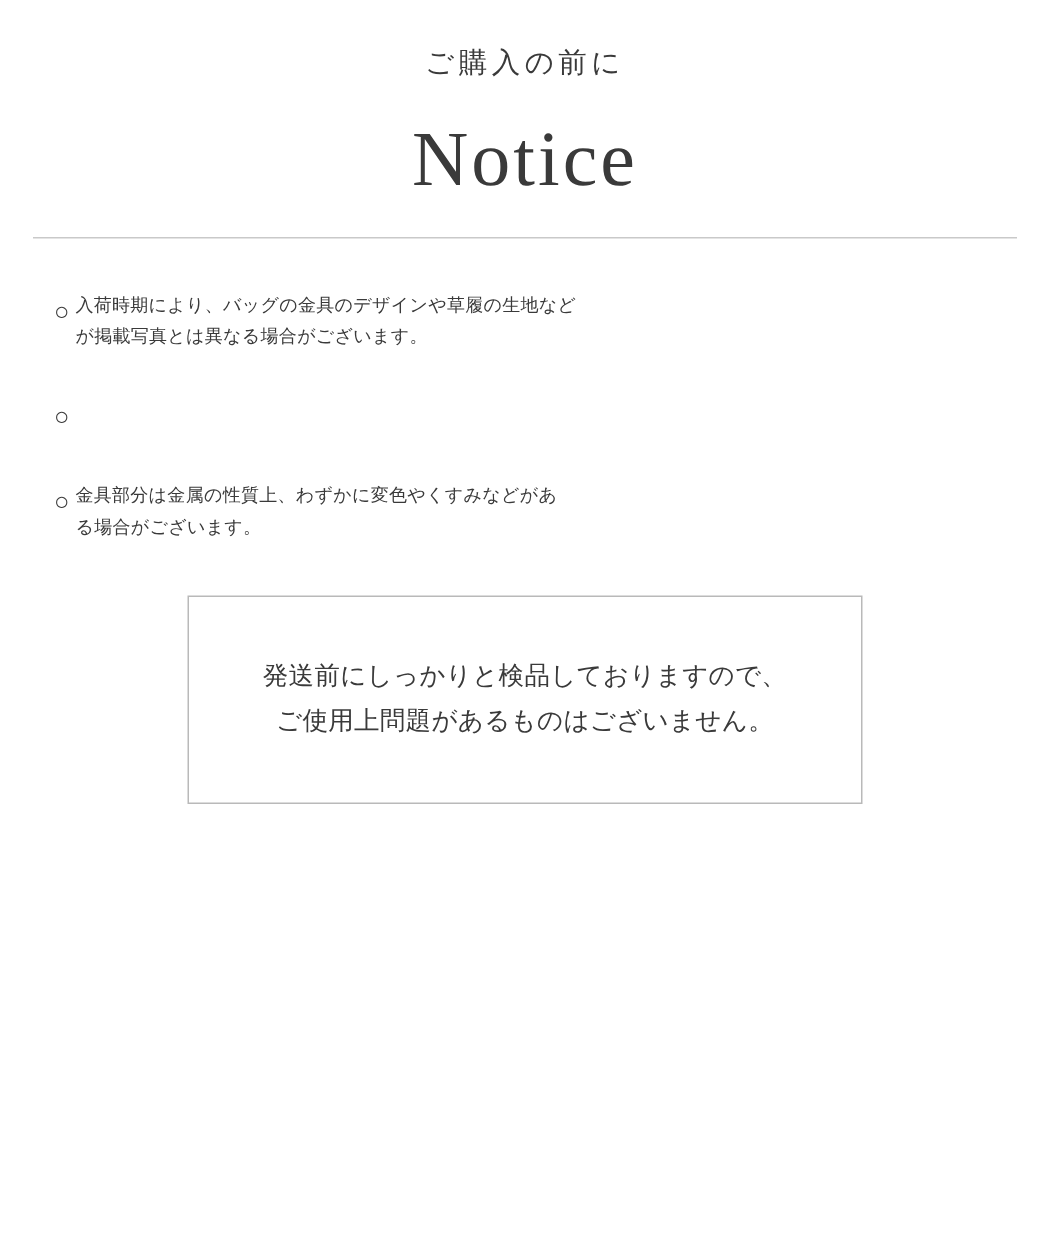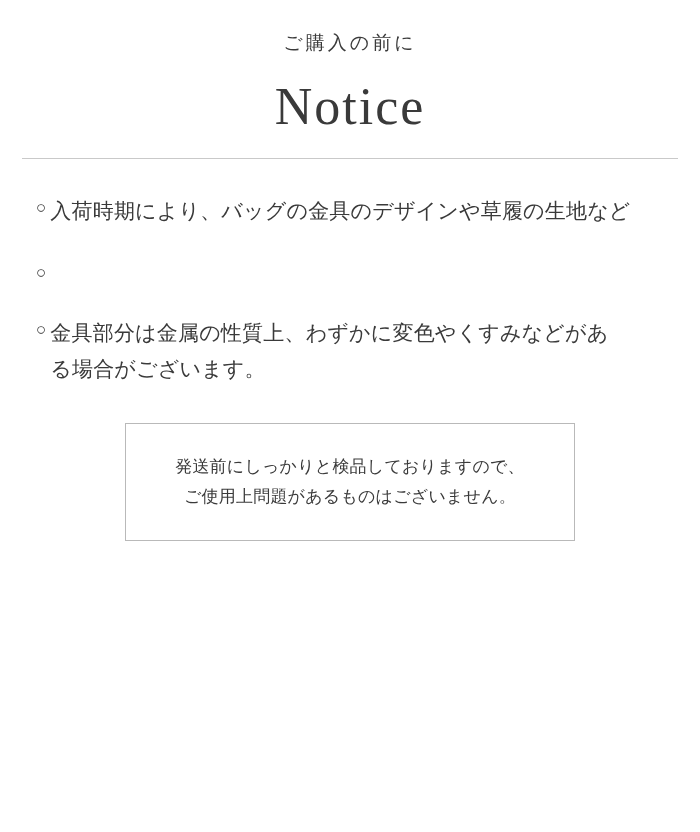--- a/index.html
+++ b/index.html
@@ -55,36 +55,36 @@
     margin-bottom: 28px;
   }
   .bullet {
     font-size: 17px;
     line-height: 1.72;
     color: #3a3a3a;
     margin-right: 4px;
     flex: 0 0 auto;
   }
   .note-lines {
-    font-size: 21px;
+    font-size: 12px;
     line-height: 1.72;
     color: #3a3a3a;
     letter-spacing: 0.2px;
   }
   .note-lines .line {
     white-space: nowrap;
   }
   .box-wrap {
     display: flex;
     justify-content: center;
     margin-top: 36px;
   }
   .notice-box {
     border: 1px solid #b9b9b9;
-    padding: 28px 28px;
+    padding: 38px 28px;
     width: 450px;
     box-sizing: border-box;
     text-align: center;
   }
   .notice-box .line {
     font-size: 17px;
     line-height: 1.78;
     color: #3a3a3a;
     letter-spacing: 0.2px;
   }
@@ -100,20 +100,21 @@
   </div>
 
   <hr class="divider">
 
   <div class="content">
 
     <div class="note-block">
       <span class="bullet">○</span>
       <div class="note-lines">
         <div class="line">入荷時期により、バッグの金具のデザインや草履の生地など</div>
+        <div class="line">が掲載写真とは異なる場合がございます。</div>
       </div>
     </div>
 
     <div class="note-block">
       <span class="bullet">○</span>
     </div>
 
     <div class="note-block">
       <span class="bullet">○</span>
       <div class="note-lines">

